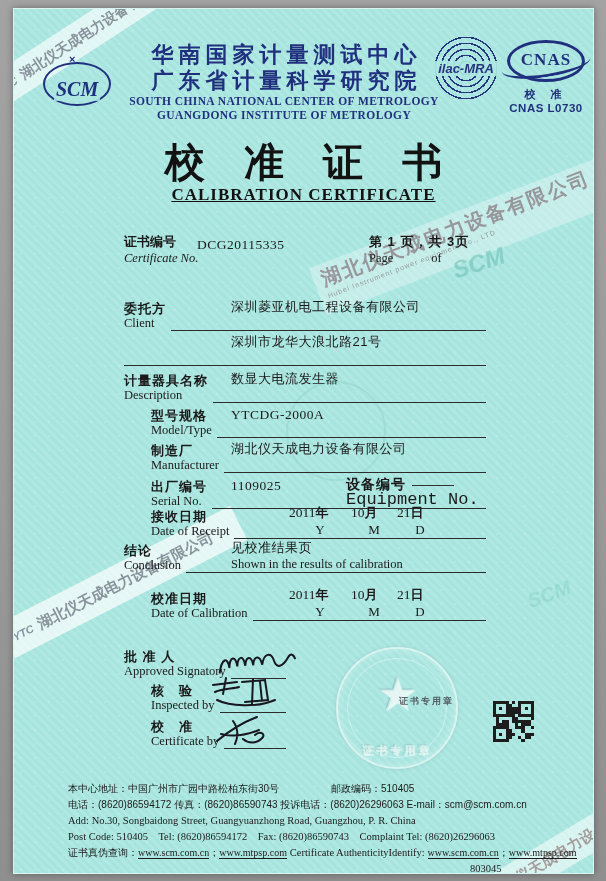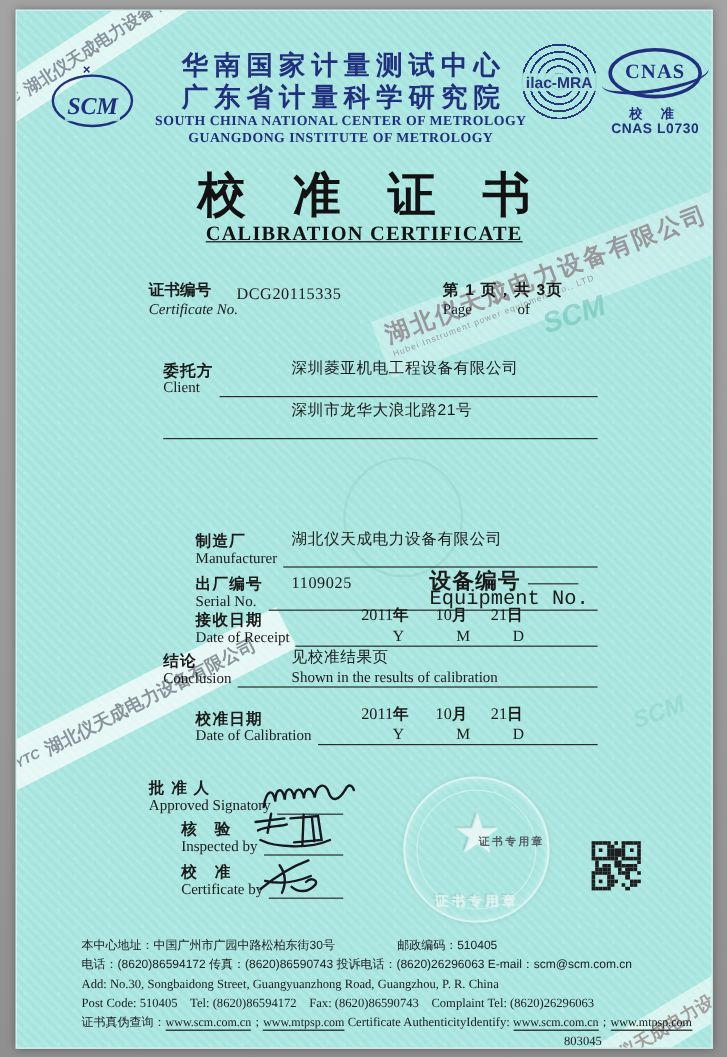--- a/index.html
+++ b/index.html
@@ -19,21 +19,21 @@
     box-shadow:0 0 7px rgba(0,0,0,0.35);
   }
   
   .scm-logo{position:absolute;left:29px;top:47px;width:70px;height:52px;}
   .scm-ellipse{position:absolute;left:0;top:6px;width:64px;height:40px;border:2.5px solid #20307e;border-radius:50%;}
   .scm-mark{position:absolute;left:26px;top:-3px;font-size:11px;font-weight:bold;color:#20307e;}
   .scm-text{position:absolute;left:11px;top:22px;font-family:"Liberation Serif",serif;font-style:italic;font-weight:bold;font-size:20px;color:#20307e;background:rgba(172,231,225,0.85);padding:0 2px;}
   .org{position:absolute;left:100px;top:33px;width:340px;text-align:center;color:#20307e;}
   .org .zh{font-size:22px;font-weight:bold;letter-spacing:5px;margin-left:5px;line-height:26px;white-space:nowrap;}
   .org .en{font-family:"Liberation Serif",serif;font-weight:bold;font-size:11.5px;line-height:14px;letter-spacing:0.4px;white-space:nowrap;}
-  .ilac{position:absolute;left:419px;top:26px;width:66px;height:72px;}
+  .ilac{position:absolute;left:419px;top:26px;width:66px;height:72px;font-style:italic;}
   .ilac-rings{position:absolute;left:0;top:0;width:66px;height:66px;border-radius:50%;
     background:repeating-radial-gradient(circle at 50% 50%, #27357f 0 1.5px, transparent 1.5px 6px);}
   .ilac-band{position:absolute;left:-4px;top:26px;width:74px;height:15px;background:rgba(172,231,225,0.92);}
   .ilac-text{position:absolute;left:0;top:26px;width:66px;text-align:center;font-size:13px;font-weight:bold;color:#27357f;}
   .cnas{position:absolute;left:490px;top:31px;width:84px;text-align:center;color:#20307e;}
   .cnas-ellipse{position:relative;margin:0 auto;width:72px;height:36px;border:3px solid #20307e;border-radius:50%;}
   .cnas-ellipse::before{content:"";position:absolute;left:-9px;top:9px;width:90px;height:22px;border-bottom:3px solid #20307e;border-radius:50%;transform:rotate(-9deg);}
   .cnas-ellipse span{position:relative;top:7px;font-family:"Liberation Serif",serif;font-weight:bold;font-size:17px;letter-spacing:1px;}
   .cnas-type{margin-top:5px;font-size:11px;letter-spacing:6px;font-weight:bold;}
   .cnas-code{font-size:11.5px;font-weight:bold;letter-spacing:0.5px;}
@@ -43,30 +43,30 @@
   
   .certno{position:absolute;left:110px;top:224px;}
   .certno .zh{font-size:13px;font-weight:bold;}
   .certno .en{font-family:"Liberation Serif",serif;font-size:12.5px;font-style:italic;}
   .certno-value{position:absolute;left:183px;top:228px;font-family:"Liberation Serif",serif;font-size:13.5px;letter-spacing:0.5px;}
   .pageinfo{position:absolute;left:355px;top:224px;font-size:13px;}
   .pageinfo .zh{font-weight:bold;letter-spacing:1px;}
   .pageinfo .en{font-family:"Liberation Serif",serif;font-size:12.5px;font-weight:normal;}
   .pageinfo .of{margin-left:38px;}
   
-  .frow{position:absolute;left:110px;width:362px;display:flex;align-items:flex-end;margin-left:12px;}
+  .frow{position:absolute;left:110px;width:362px;display:flex;align-items:flex-end;}
   .flabel{flex:none;padding-right:5px;}
   .flabel .zh{font-size:13px;font-weight:bold;letter-spacing:1px;white-space:nowrap;line-height:15px;}
   .flabel .en{font-family:"Liberation Serif",serif;font-size:12.5px;white-space:nowrap;line-height:15px;}
   .indent .flabel{margin-left:27px;}
   .fline{flex:1;border-bottom:1.2px solid #2c2c2c;height:100%;}
   .fvalue{position:absolute;left:107px;bottom:15px;font-size:13px;white-space:nowrap;letter-spacing:0.5px;}
   .fvalue.latin{font-family:"Liberation Serif",serif;font-size:13.5px;}
   .midlabel{position:absolute;left:222px;bottom:2px;}
-  .midlabel .zh{font-size:18px;font-weight:bold;letter-spacing:1px;line-height:15px;}
+  .midlabel .zh{font-size:14px;font-weight:bold;letter-spacing:1px;line-height:15px;}
   .midlabel .en{font-family:Liberation Mono, monospace;font-size:17px;line-height:15px;text-align:center;}
   .blankline{display:inline-block;width:42px;height:1px;background:#333;vertical-align:3px;margin-left:6px;}
   .dategrp{position:absolute;left:165px;bottom:1px;display:grid;grid-template-columns:62px 46px 46px;font-size:13px;}
   .dategrp .num{font-family:"Liberation Serif",serif;font-size:13.5px;}
   .dategrp .unit{font-weight:bold;}
   .dategrp .abbr{text-align:center;font-family:"Liberation Serif",serif;}
   .c-zh{position:absolute;left:107px;bottom:16px;font-size:13px;letter-spacing:0.5px;}
   .c-en{position:absolute;left:107px;bottom:1px;font-family:"Liberation Serif",serif;font-size:12.5px;}
   
   .srow{position:absolute;display:flex;align-items:flex-end;overflow:visible;}
@@ -181,21 +181,37 @@
       </div>
     <div class="fline"></div>
     <div class="fvalue">深圳菱亚机电工程设备有限公司</div>
   </div>
 
   <div class="frow indent" style="top:326px;height:31px;">
     <div class="fline"></div>
     <div class="fvalue">深圳市龙华大浪北路21号</div>
   </div>
 
-
+  <div class="frow" style="top:360px;height:34px;">
+    <div class="flabel">
+        <div class="zh">计量器具名称</div>
+      <div class="en">Description</div>
+      </div>
+    <div class="fline"></div>
+    <div class="fvalue">数显大电流发生器</div>
+  </div>
+
+  <div class="frow indent" style="top:398px;height:31px;">
+    <div class="flabel">
+        <div class="zh">型号规格</div>
+      <div class="en">Model/Type</div>
+      </div>
+    <div class="fline"></div>
+    <div class="fvalue latin">YTCDG-2000A</div>
+  </div>
 
   <div class="frow indent" style="top:433px;height:31px;">
     <div class="flabel">
         <div class="zh">制造厂</div>
       <div class="en">Manufacturer</div>
       </div>
     <div class="fline"></div>
     <div class="fvalue">湖北仪天成电力设备有限公司</div>
   </div>
 

